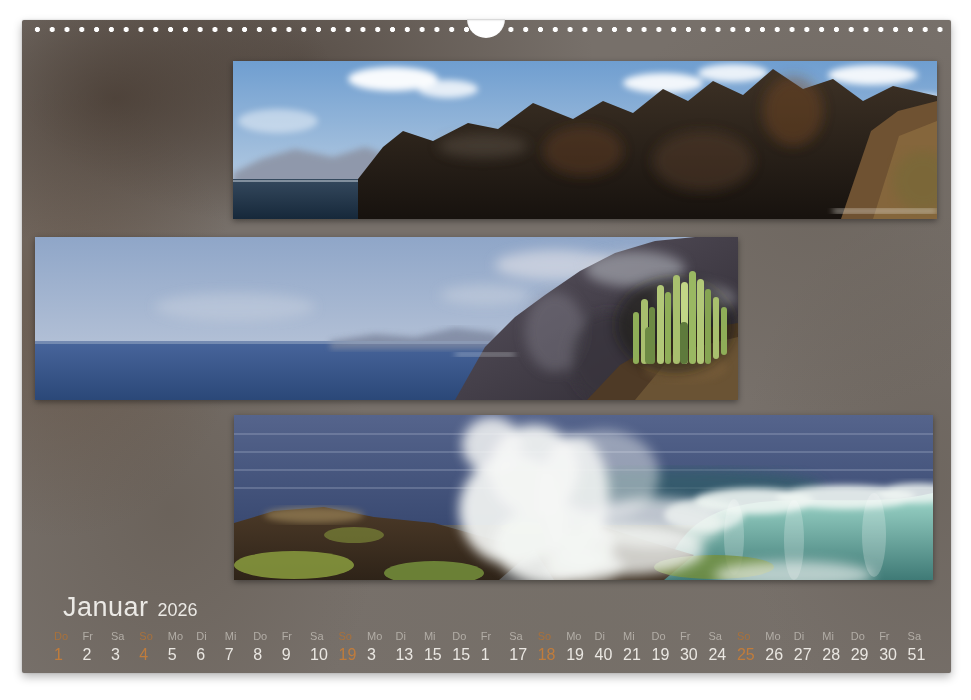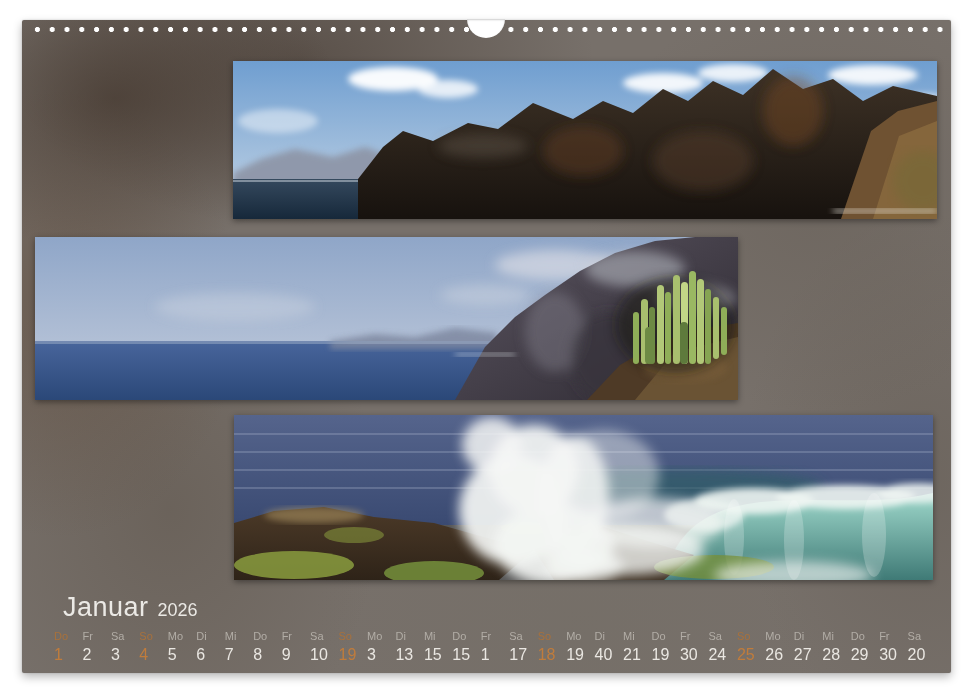--- a/index.html
+++ b/index.html
@@ -344,18 +344,18 @@
         <div class="cal-cell">
           <div class="cal-day">Do</div>
           <div class="cal-date">29</div>
         </div>
         <div class="cal-cell">
           <div class="cal-day">Fr</div>
           <div class="cal-date">30</div>
         </div>
         <div class="cal-cell">
           <div class="cal-day">Sa</div>
-          <div class="cal-date">20</div>
+          <div class="cal-date">51</div>
         </div>
       </div>
   </div>
 
 </div>
 
 </body></html>

